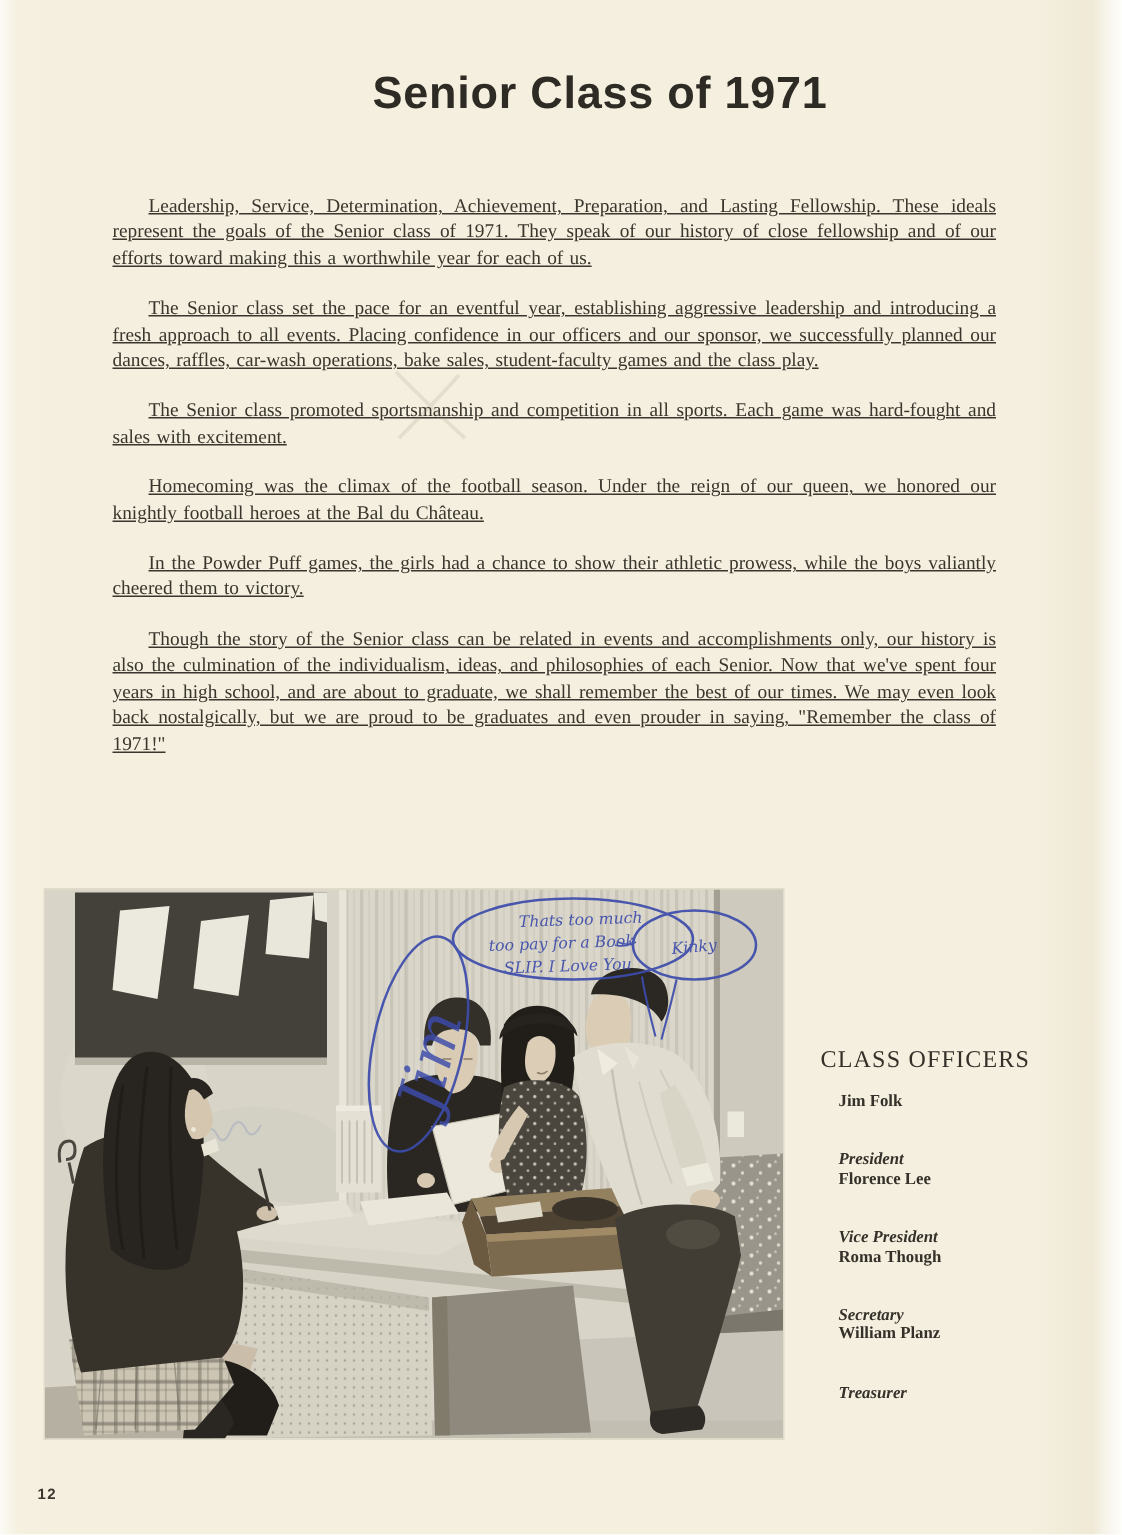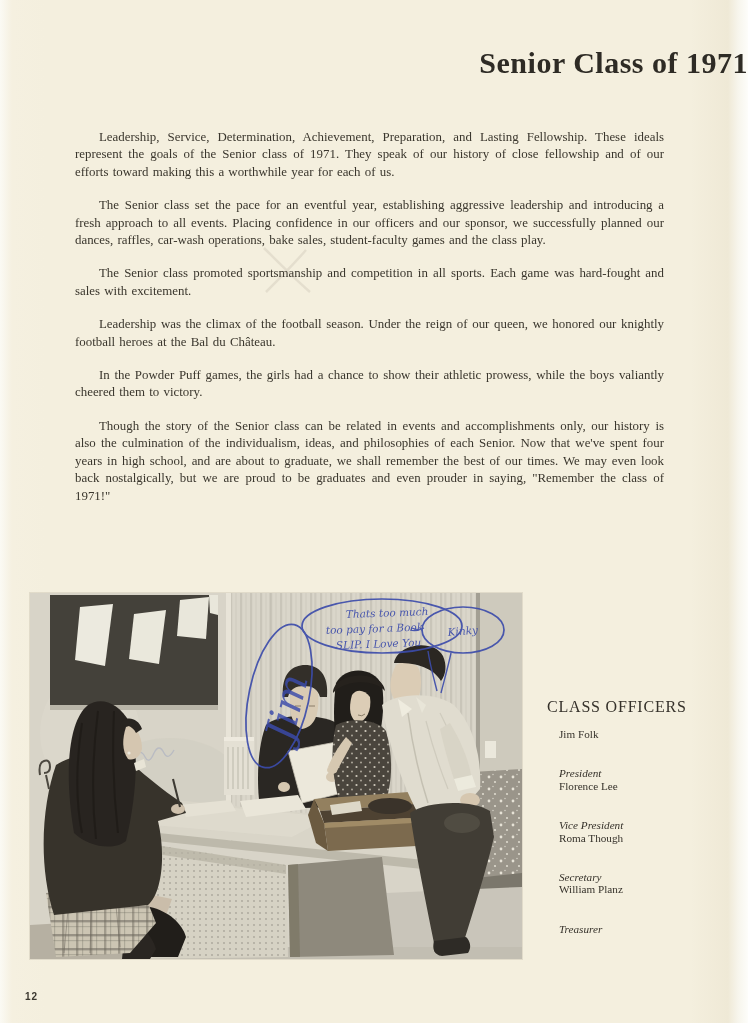--- a/index.html
+++ b/index.html
@@ -9,41 +9,42 @@
     font-family:"Liberation Serif", serif;
   }
   .page{
     position:absolute;inset:0;
     background:linear-gradient(90deg,
       #fbfaf4 0px, #f5f0e0 12px, #f4efde 45px,
       #f4efde 690px, #efe9d6 728px, #f7f5ec 738px, #fdfdfa 748px);
   }
   .title{
     position:absolute;top:46px;left:0;width:748px;box-sizing:border-box;
-    padding-left:52px;margin:0;text-align:right;
-    font-family:Liberation Serif, serif;font-weight:bold;font-size:30px;
+    padding-left:52px;margin:0;text-align:center;
+    font-family:Liberation Sans, sans-serif;font-weight:bold;font-size:30px;
     letter-spacing:.5px;color:#2e2b25;
   }
   .body-text{
     position:absolute;left:75px;top:129px;width:589px;
     font-size:12.9px;line-height:17.4px;color:#3a362d;
     text-align:justify;
+    text-decoration:underline;
   }
   .body-text p{margin:0 0 16px 0;text-indent:24px;word-spacing:1px;}
   .pencil-x{position:absolute;left:256px;top:242px;}
   .photo-wrap{
     position:absolute;left:30px;top:593px;width:492px;height:366px;
     box-shadow:0 0 0 1px rgba(120,110,90,.15);
   }
   .photo-wrap svg{display:block;}
   .officers{
     position:absolute;left:547px;top:700px;color:#35312a;
   }
   .officers-heading{font-size:16px;letter-spacing:.8px;line-height:14px;}
-  .officers-list{margin:14px 0 0 12px;}
+  .officers-list{margin:14px 0 0 12px;font-weight:bold;}
   .officer-name{font-size:11.2px;line-height:12.4px;}
   .officer-title{font-size:11.2px;line-height:12.4px;font-style:italic;margin-top:27px;}
   .page-number{
     position:absolute;left:25px;top:991px;
     font-family:"Liberation Sans", sans-serif;font-weight:bold;
     font-size:10px;letter-spacing:1px;color:#3a362e;
   }
   .ink-text{
     font-family:"DejaVu Serif", serif;font-style:italic;
     font-size:10.5px;fill:#3c4cab;stroke:none;
@@ -57,21 +58,21 @@
 <body>
 
 <div class="page">
 
   <h1 class="title">Senior Class of 1971</h1>
 
   <div class="body-text">
     <p>Leadership, Service, Determination, Achievement, Preparation, and Lasting Fellowship. These ideals represent the goals of the Senior class of 1971. They speak of our history of close fellowship and of our efforts toward making this a worthwhile year for each of us.</p>
     <p>The Senior class set the pace for an eventful year, establishing aggressive leadership and introducing a fresh approach to all events. Placing confidence in our officers and our sponsor, we successfully planned our dances, raffles, car-wash operations, bake sales, student-faculty games and the class play.</p>
     <p>The Senior class promoted sportsmanship and competition in all sports. Each game was hard-fought and sales with excitement.</p>
-    <p>Leadership was the climax of the football season. Under the reign of our queen, we honored our knightly football heroes at the Bal du Château.</p>
+    <p>Homecoming was the climax of the football season. Under the reign of our queen, we honored our knightly football heroes at the Bal du Château.</p>
     <p>In the Powder Puff games, the girls had a chance to show their athletic prowess, while the boys valiantly cheered them to victory.</p>
     <p>Though the story of the Senior class can be related in events and accomplishments only, our history is also the culmination of the individualism, ideas, and philosophies of each Senior. Now that we've spent four years in high school, and are about to graduate, we shall remember the best of our times. We may even look back nostalgically, but we are proud to be graduates and even prouder in saying, "Remember the class of 1971!"</p>
   </div>
 
   <svg class="pencil-x" width="60" height="55">
     <path d="M8,6 C24,22 40,38 54,50 M50,8 C36,24 20,40 10,50" stroke="#8a8070" stroke-width="2.5" opacity="0.15" fill="none"></path>
   </svg>
 
   <div class="photo-wrap">
     <svg viewBox="0 0 492 366" width="492" height="366">

